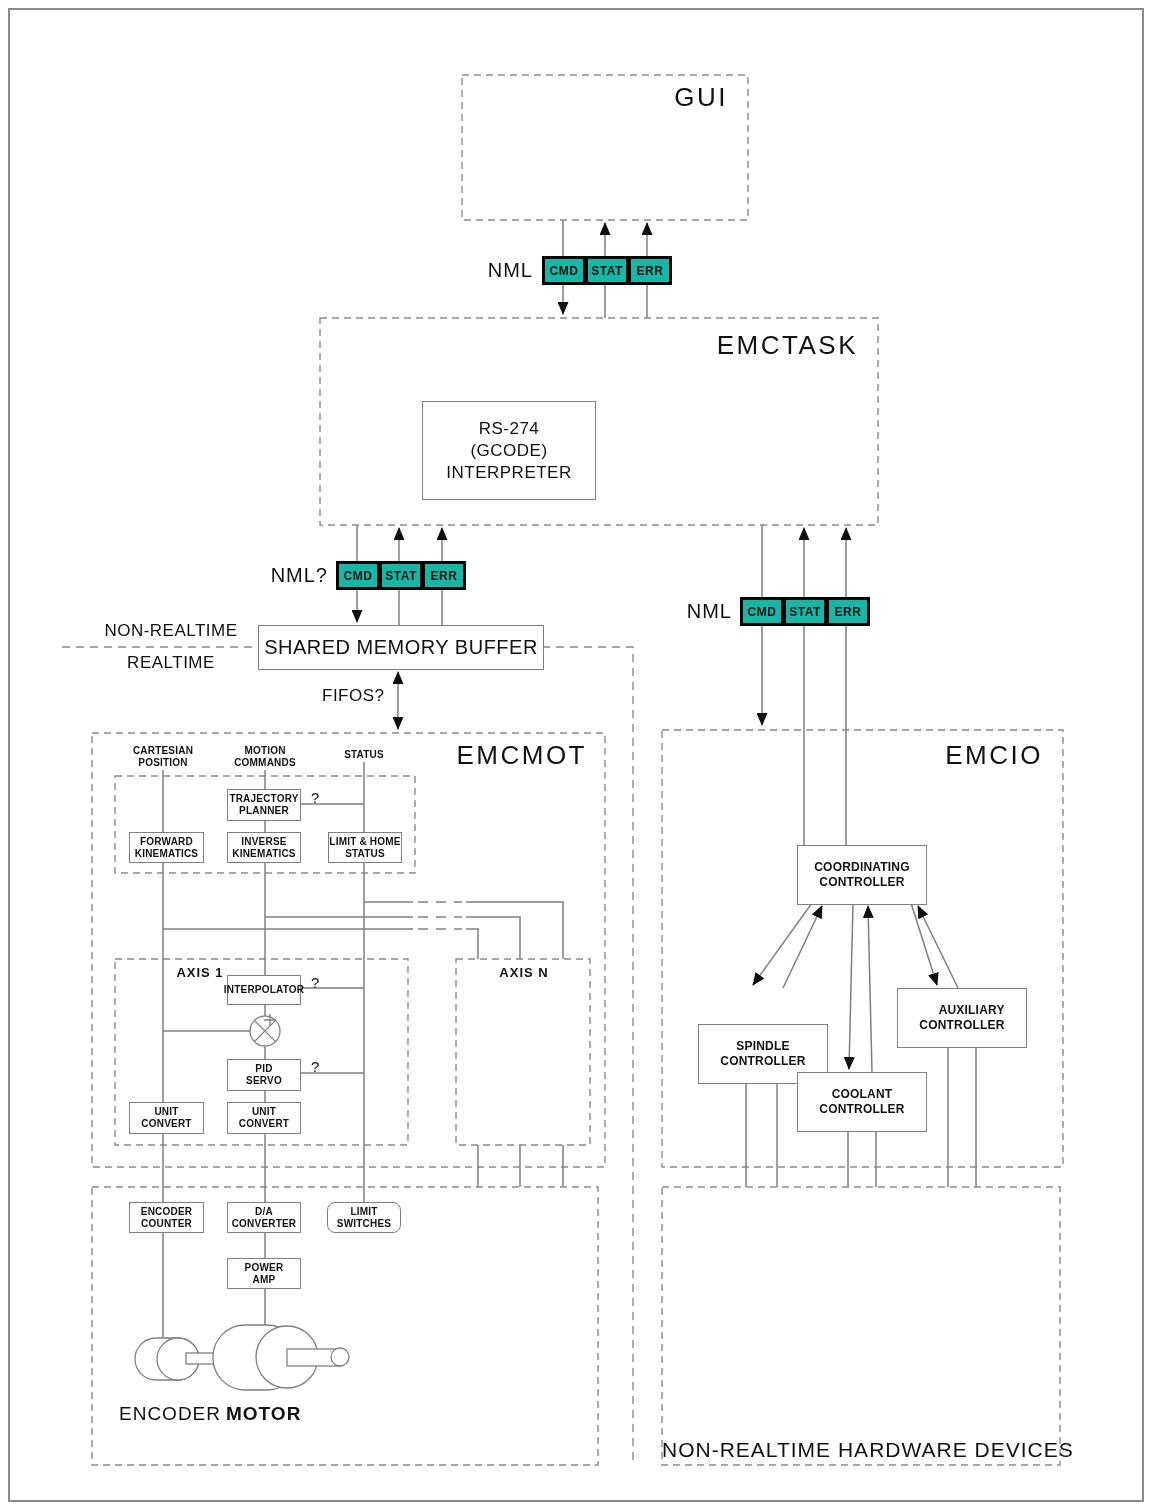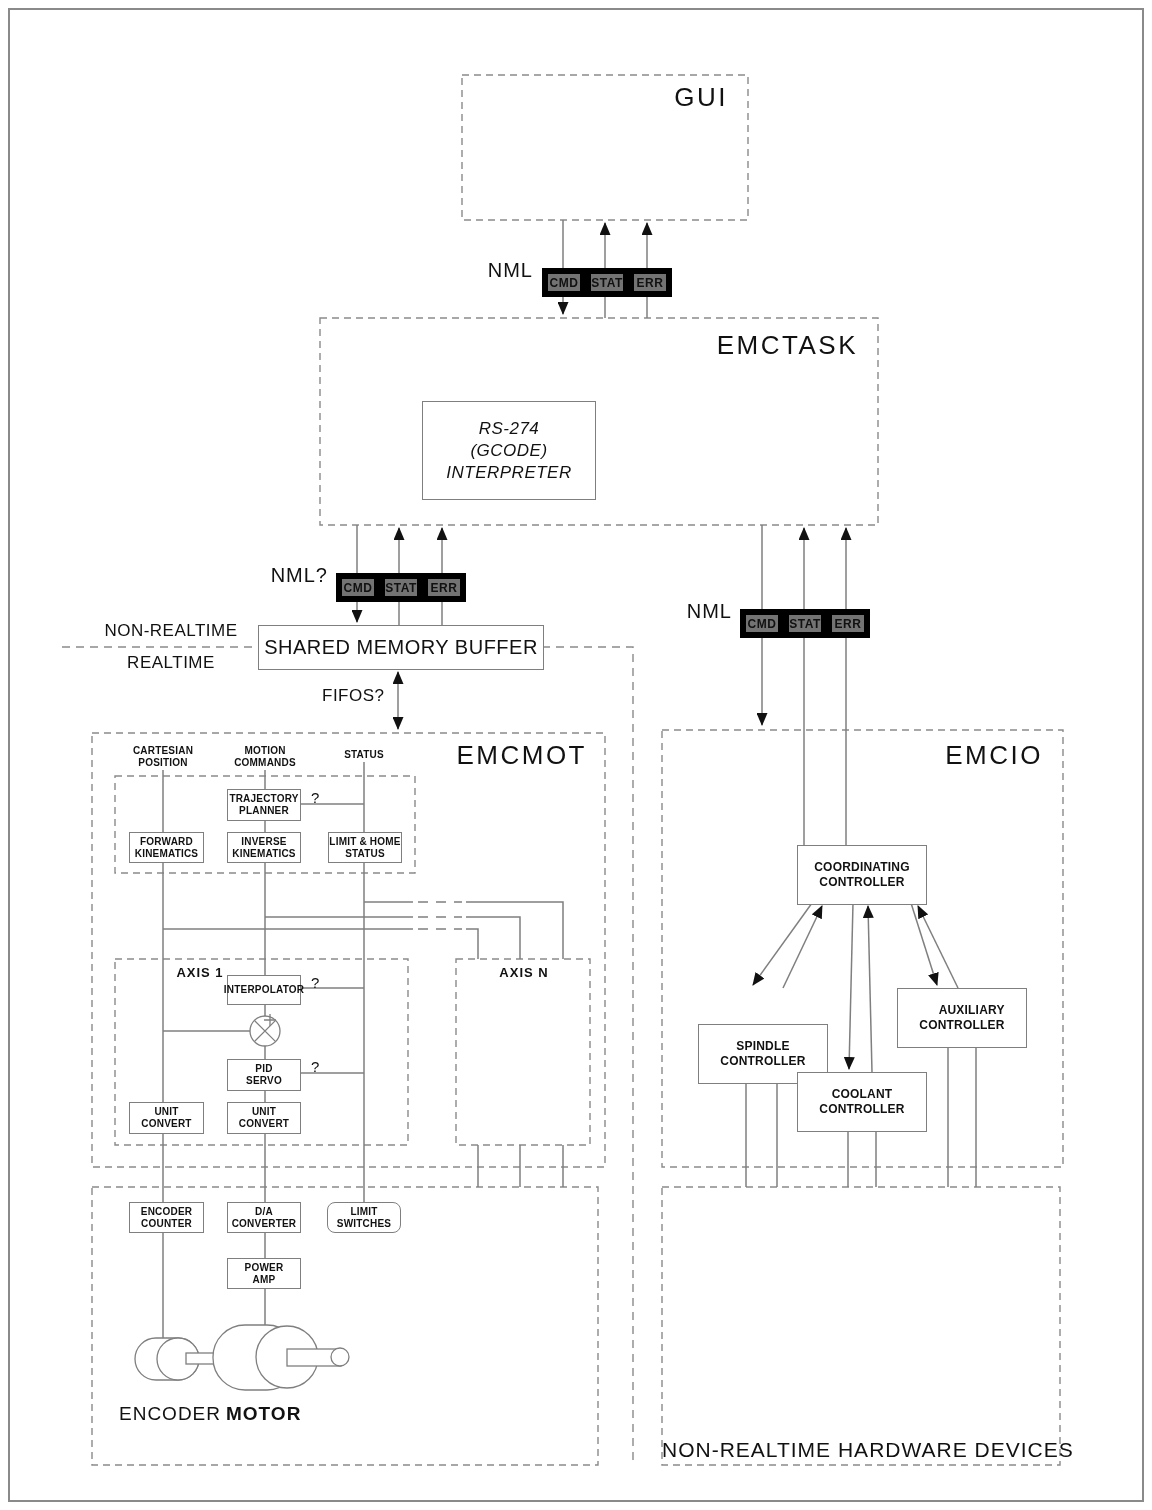--- a/index.html
+++ b/index.html
@@ -9,23 +9,23 @@
   svg.layer{position:absolute;left:0;top:0;}
   .ln{stroke:#7f7f7f;stroke-width:1.5;fill:none;}
   .lngap{stroke:#7f7f7f;stroke-width:1.5;fill:none;stroke-dasharray:10 8;}
   .dshl{stroke:#8a8a8a;stroke-width:1.4;fill:none;stroke-dasharray:8 6;}
   .dbx{stroke:#8a8a8a;stroke-width:1.4;fill:none;stroke-dasharray:7 5;}
   .shape{fill:#fff;stroke:#7f7f7f;stroke-width:1.3;}
   .jx{stroke:#7f7f7f;stroke-width:1.3;fill:none;}
   .lbl{position:absolute;white-space:pre-line;text-align:center;color:#111;}
   .bx{position:absolute;background:#fff;border:1px solid #7f7f7f;display:flex;align-items:center;
       justify-content:center;text-align:center;white-space:pre-line;color:#111;}
-  .cell{position:absolute;width:44px;height:29px;background:#737373;border:6px solid #000000;
+  .cell{position:absolute;width:44px;height:29px;background:#14b8a6;border:3px solid #000000;
         box-sizing:border-box;display:flex;align-items:center;justify-content:center;
-        font-size:12px;font-weight:bold;letter-spacing:0.5px;margin-top:12px;}
+        font-size:12px;font-weight:bold;letter-spacing:0.5px;}
   .title{position:absolute;font-size:26px;letter-spacing:2.5px;font-weight:400;white-space:nowrap;}
   .nml{position:absolute;font-size:20px;letter-spacing:1px;white-space:nowrap;}
   .f10{font-size:10px;font-weight:bold;line-height:12px;letter-spacing:0.2px;}
   .f12{font-size:12px;font-weight:bold;line-height:15px;letter-spacing:0.2px;}
   .f17{font-size:17px;line-height:22px;letter-spacing:0.5px;}
   .f20{font-size:19px;letter-spacing:1px;}
   .bigcap{font-size:21px;letter-spacing:1px;white-space:nowrap;}
   .axl{font-size:13px;font-weight:bold;letter-spacing:1px;}
   .qm{position:absolute;font-size:15px;color:#111;}
   .side{font-size:17px;letter-spacing:0.5px;}
@@ -123,21 +123,21 @@
   </svg>
 
   <div class="title" style="right:424px;top:82px;">GUI</div>
 
   <div class="nml" style="right:619px;top:259px;">NML</div>
   <div class="cell" style="left:542px;top:256px;">CMD</div>
   <div class="cell" style="left:585px;top:256px;">STAT</div>
   <div class="cell" style="left:628px;top:256px;">ERR</div>
 
   <div class="title" style="right:294px;top:330px;">EMCTASK</div>
-  <div class="bx f17" style="left:422px;top:401px;width:172px;height:97px;font-style:italic;">RS-274
+  <div class="bx f17" style="left:422px;top:401px;width:172px;height:97px;">RS-274
 (GCODE)
 INTERPRETER</div>
 
   <div class="nml" style="right:824px;top:564px;">NML?</div>
   <div class="cell" style="left:336px;top:561px;">CMD</div>
   <div class="cell" style="left:379px;top:561px;">STAT</div>
   <div class="cell" style="left:422px;top:561px;">ERR</div>
 
   <div class="nml" style="right:420px;top:600px;">NML</div>
   <div class="cell" style="left:740px;top:597px;">CMD</div>

